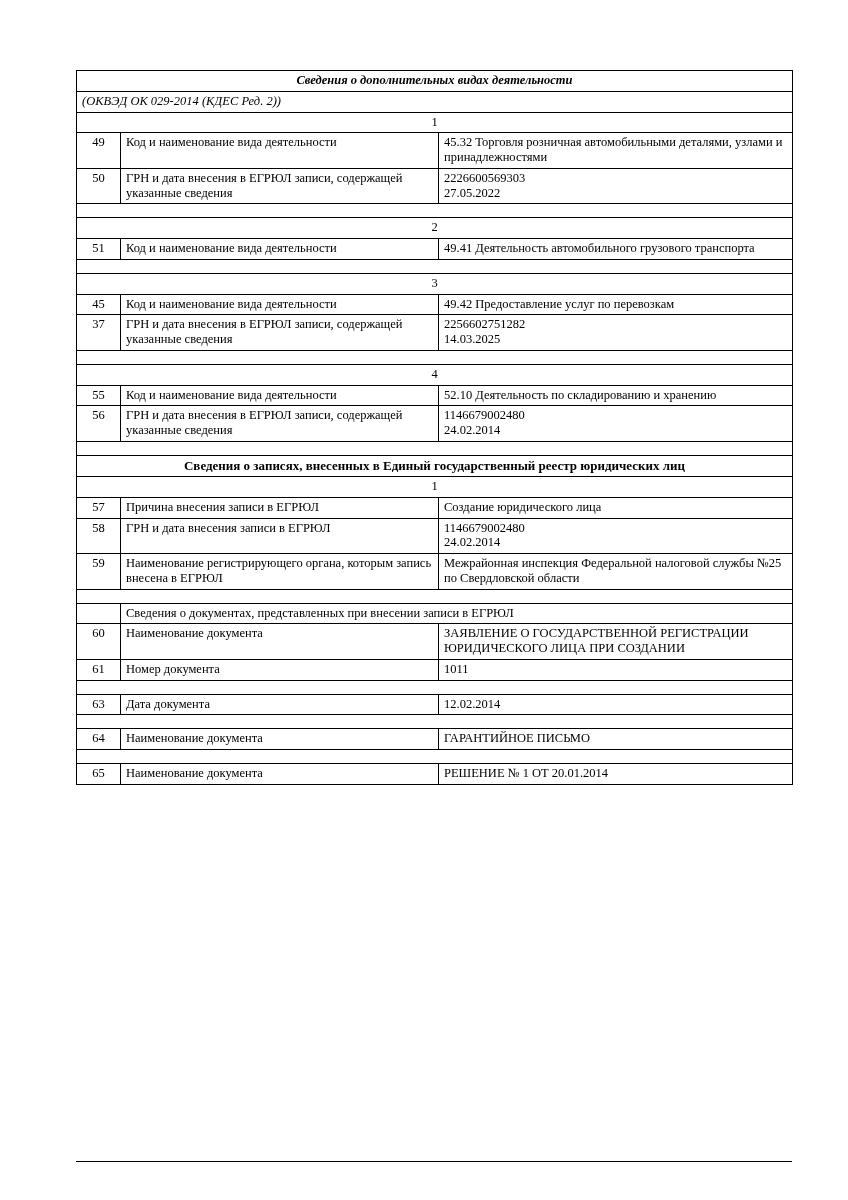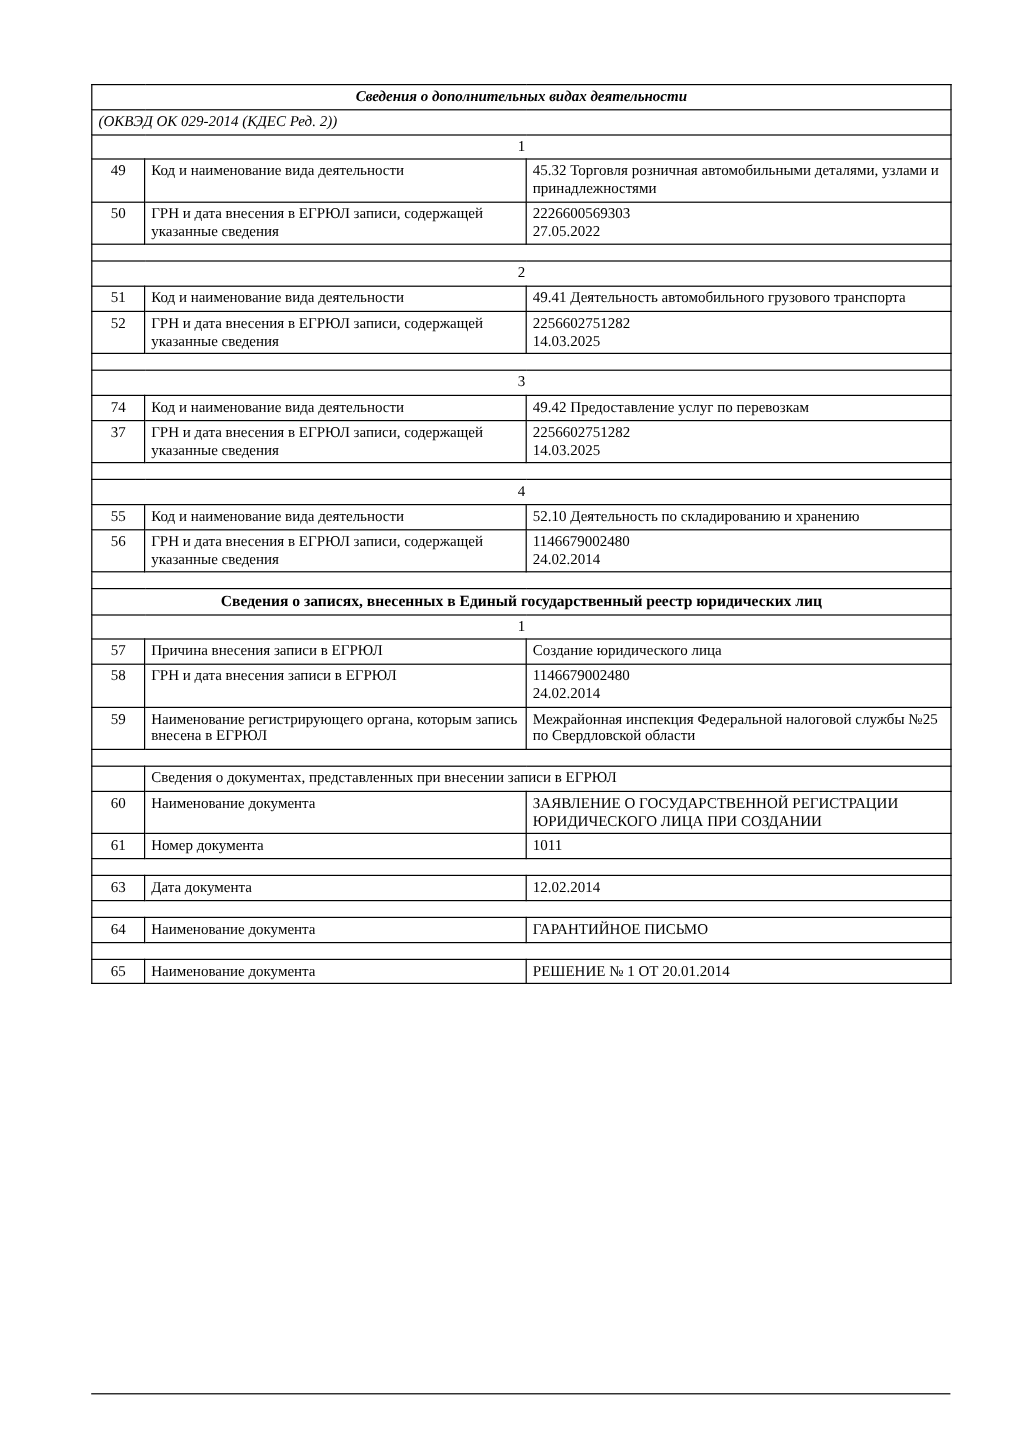--- a/index.html
+++ b/index.html
@@ -150,35 +150,29 @@
       </tr>
 
       <tr>
         <td class="idx" colspan="3">2</td>
       </tr>
       <tr>
         <td class="num">51</td>
         <td class="label">Код и наименование вида деятельности</td>
         <td class="value nowrap-pre">49.41 Деятельность автомобильного грузового транспорта</td>
       </tr>
-      <tr>
-        <td class="num">52</td>
-        <td class="label">ГРН и дата внесения в ЕГРЮЛ записи, содержащей указанные сведения</td>
-        <td class="value nowrap-pre">2256602751282
-14.03.2025</td>
-      </tr>
       <tr class="spacer">
         <td colspan="3"></td>
       </tr>
 
       <tr>
         <td class="idx" colspan="3">3</td>
       </tr>
       <tr>
-        <td class="num">74</td>
+        <td class="num">45</td>
         <td class="label">Код и наименование вида деятельности</td>
         <td class="value nowrap-pre">49.42 Предоставление услуг по перевозкам</td>
       </tr>
       <tr>
         <td class="num">37</td>
         <td class="label">ГРН и дата внесения в ЕГРЮЛ записи, содержащей указанные сведения</td>
         <td class="value nowrap-pre">2256602751282
 14.03.2025</td>
       </tr>
       <tr class="spacer">

